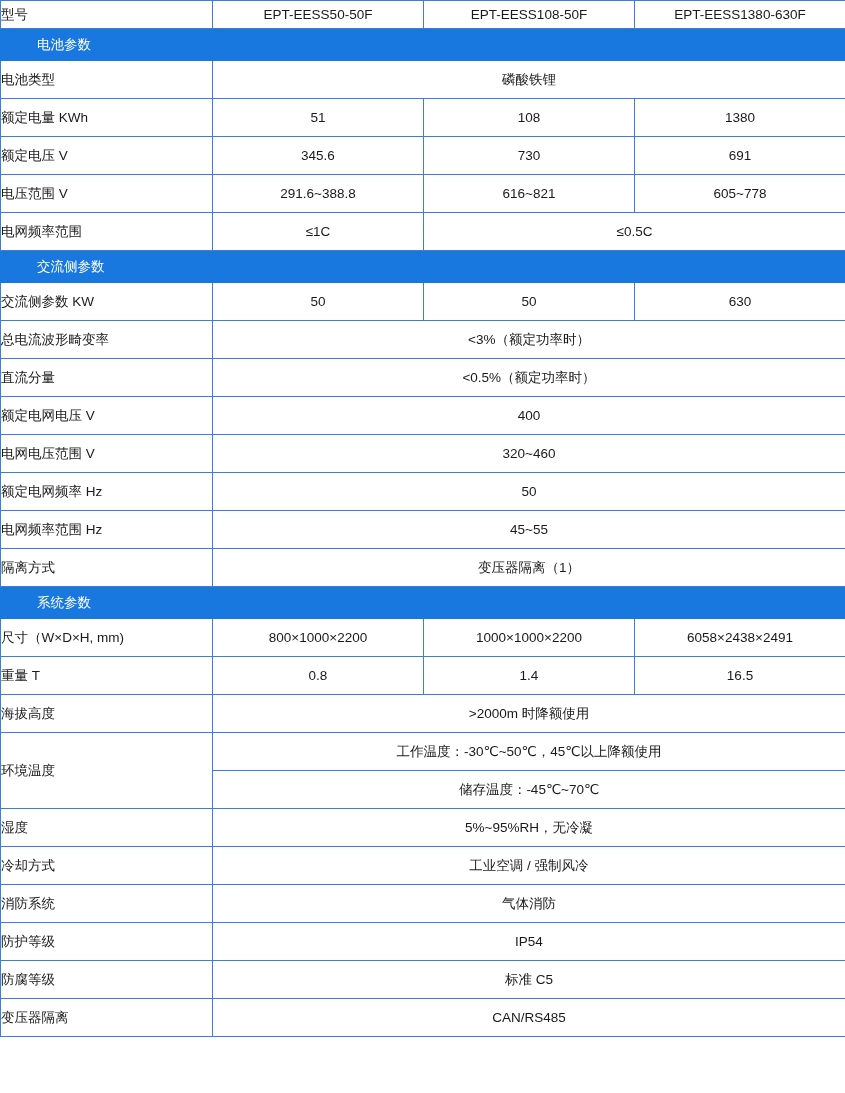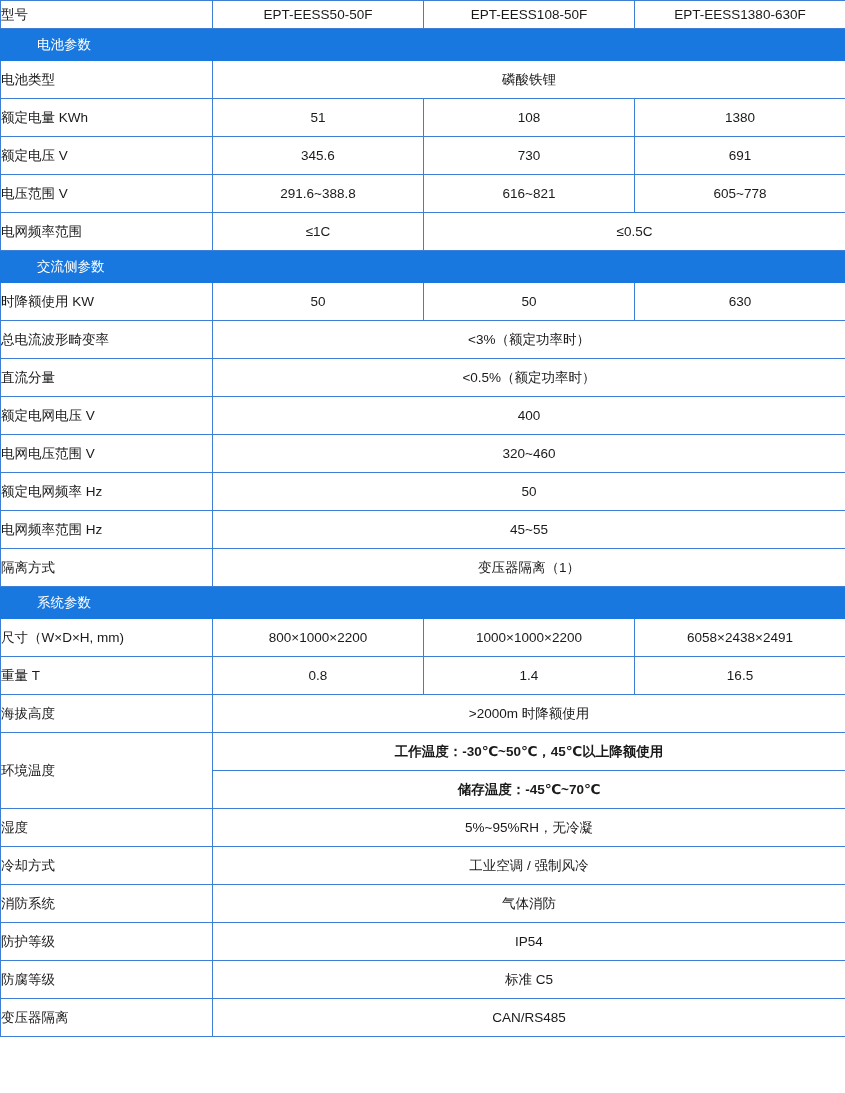--- a/index.html
+++ b/index.html
@@ -55,21 +55,21 @@
     padding-left: 36px;
   }
   tr.section .label {
     color: #ffffff;
     font-size: 13.5px;
   }
   tr.head td {
     height: 28px;
   }
   .tall { height: 78px; margin-left: 6px; }
-  .row-sub { height: 39px; font-weight: bold; }
+  .row-sub { height: 39px; }
 </style>
 </head>
 <body>
 
 <table class="spec">
   <colgroup>
     <col class="c0">
       <col class="c1">
       <col class="c2">
       <col class="c3">
@@ -111,21 +111,21 @@
     <tr>
       <td class="label">电网频率范围</td>
       <td class="val">≤1C</td>
       <td class="val" colspan="2">≤0.5C</td>
     </tr>
 
     <tr class="section">
       <td class="label" colspan="4">交流侧参数</td>
     </tr>
     <tr>
-      <td class="label">时降额使用 KW</td>
+      <td class="label">交流侧参数 KW</td>
       <td class="val">50</td>
       <td class="val">50</td>
       <td class="val">630</td>
     </tr>
     <tr>
       <td class="label">总电流波形畸变率</td>
       <td class="val" colspan="3">&lt;3%（额定功率时）</td>
     </tr>
     <tr>
       <td class="label">直流分量</td>

